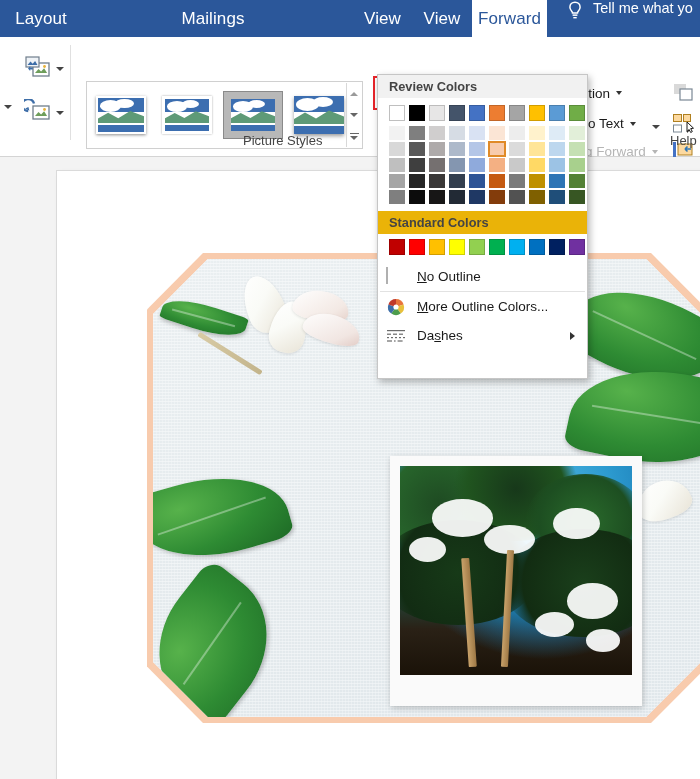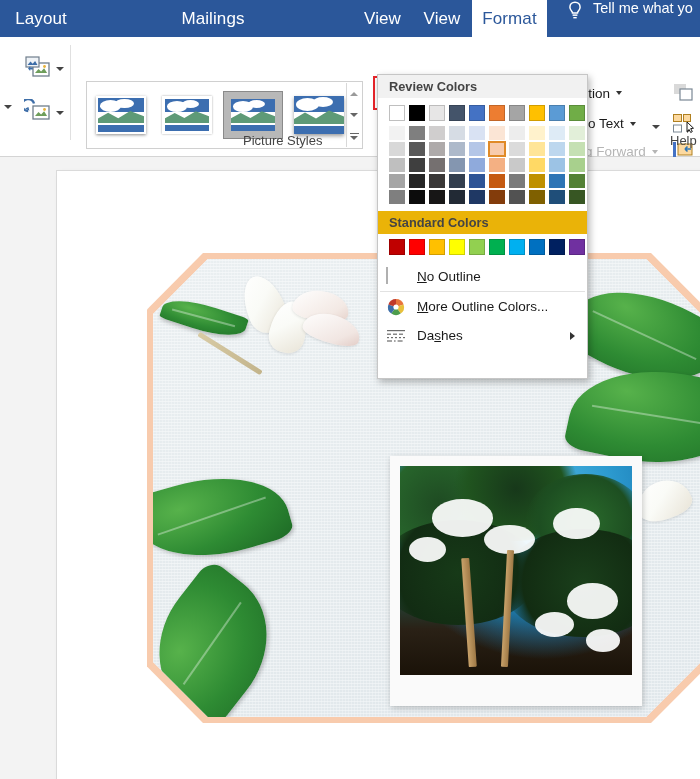--- a/index.html
+++ b/index.html
@@ -259,21 +259,21 @@
     <div class="tab" style="left:169px;width:88px;">
         <span>Mailings</span>
       </div>
     <div class="tab" style="left:353px;width:59px;">
         <span>View</span>
       </div>
     <div class="tab" style="left:412px;width:60px;">
         <span>View</span>
       </div>
     <div class="tab active" style="left:472px;width:75px;">
-        <span>Format</span>
+        <span>Forward</span>
       </div>
 
     <div class="tellme">
       <span class="bulb">
         <svg width="18" height="20" viewBox="0 0 18 20">
           <path d="M9 2.2c-3 0-5.1 2.2-5.1 5 0 2 1.2 3.3 2 4.3.4.5.6 1 .6 1.5h5c0-.5.2-1 .6-1.5.8-1 2-2.3 2-4.3 0-2.8-2.1-5-5.1-5z" fill="none" stroke="#ffffff" stroke-width="1.5"></path>
           <rect x="6.6" y="14.4" width="4.8" height="1.5" fill="#ffffff"></rect>
           <rect x="7.3" y="17" width="3.4" height="1.4" fill="#ffffff"></rect>
         </svg>
       </span>

